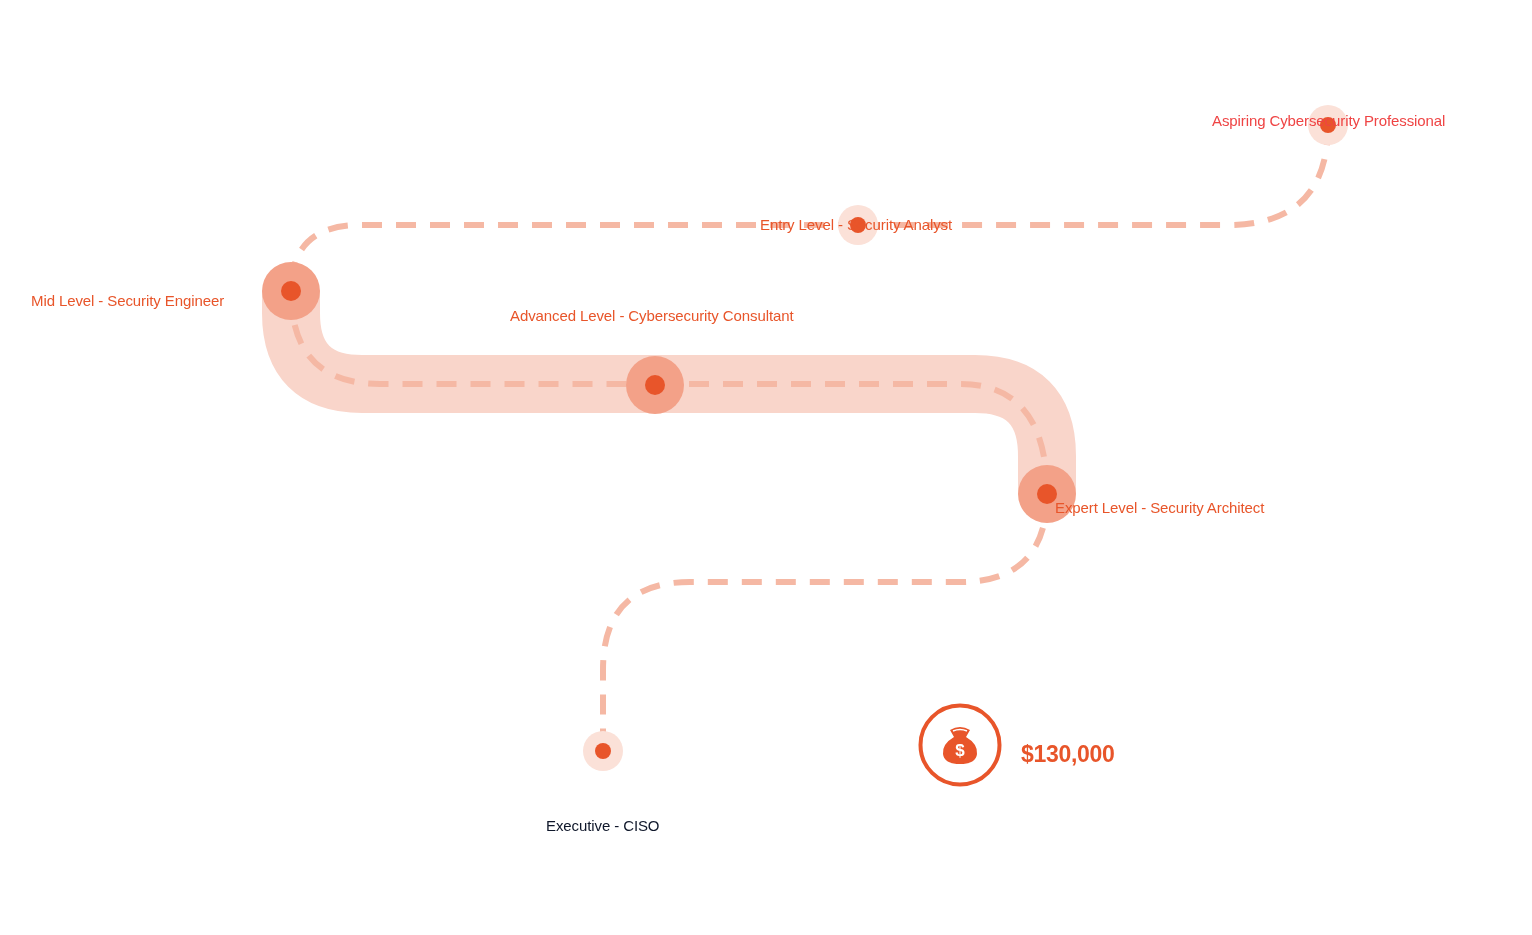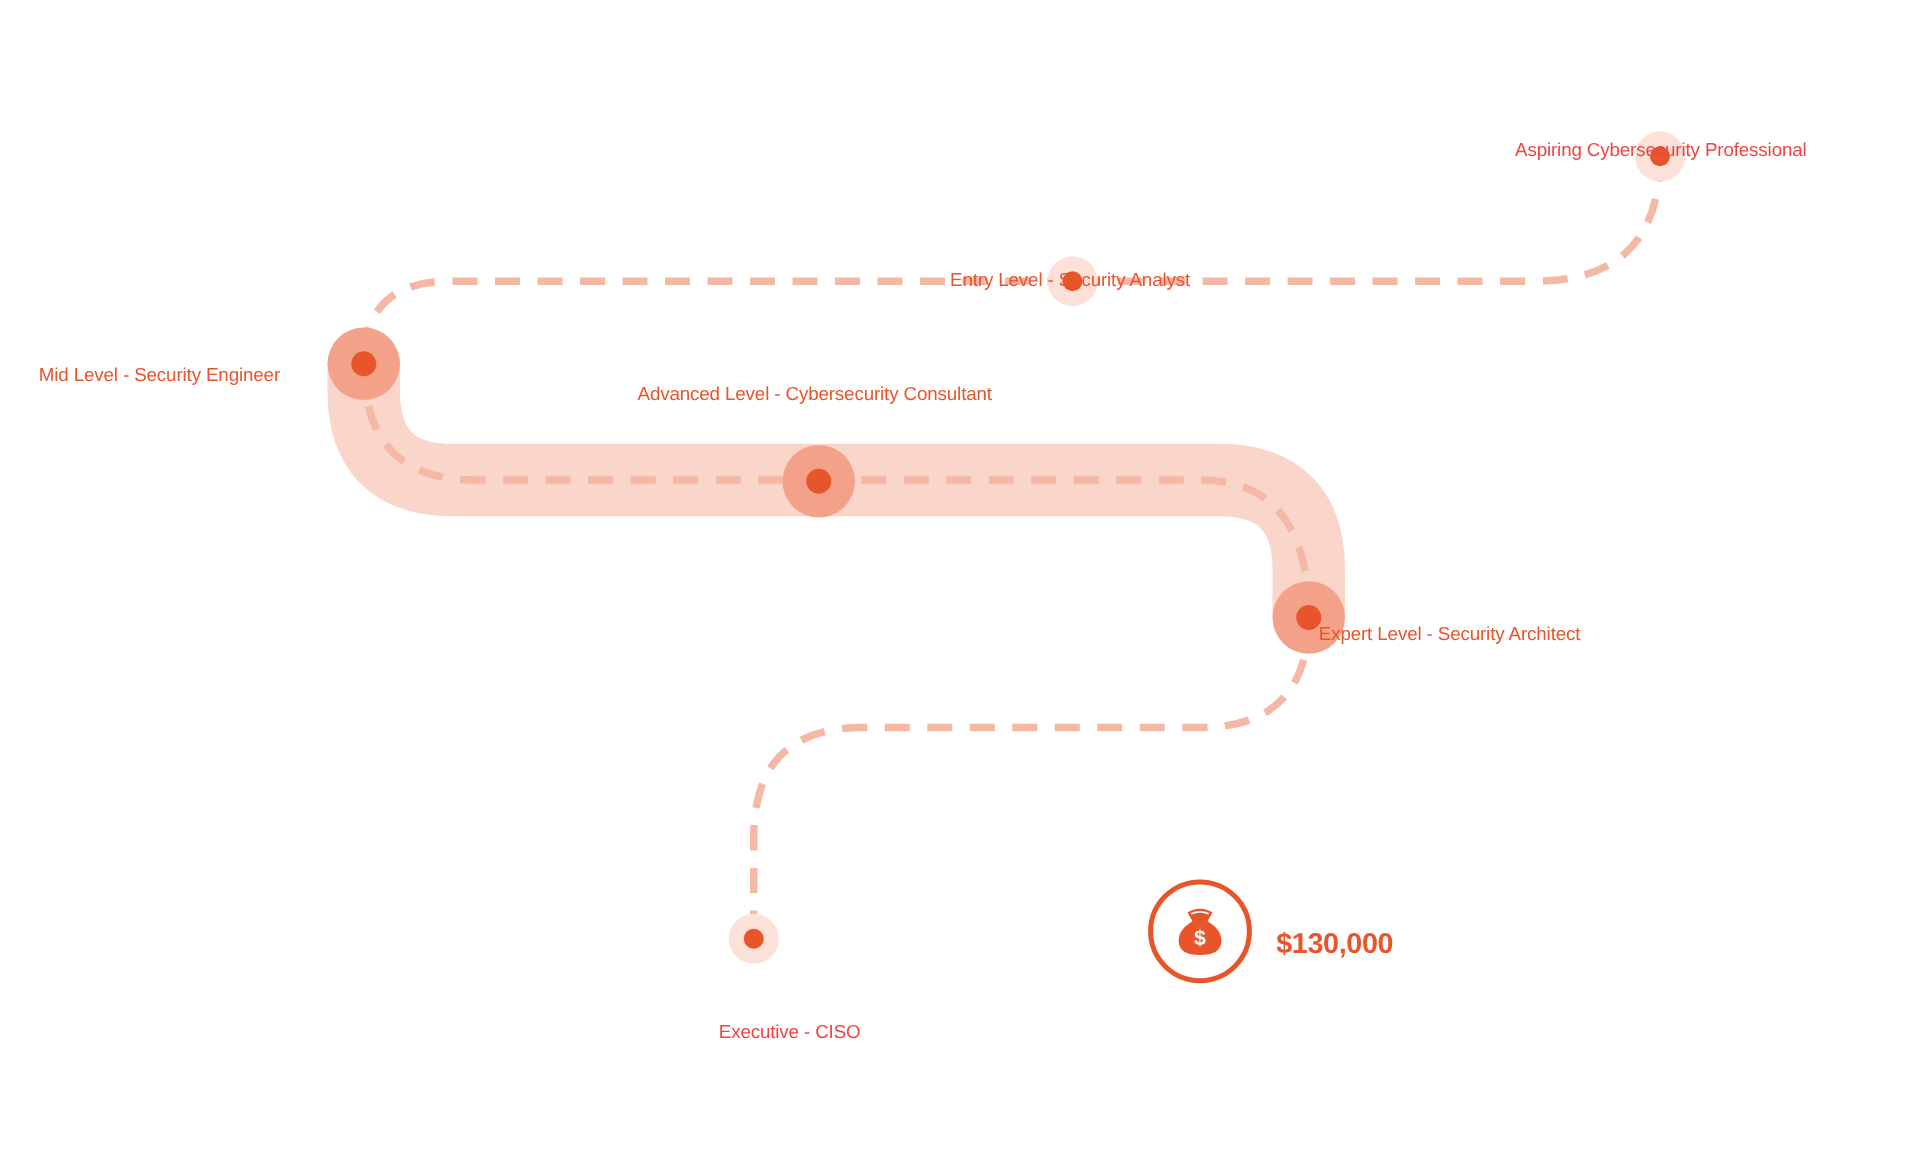--- a/index.html
+++ b/index.html
@@ -58,16 +58,16 @@
         <text x="960" y="756" text-anchor="middle" font-size="17" font-weight="bold" fill="#ffffff" font-family="Liberation Sans, sans-serif">$</text>
       </g>
     </g>
   </svg>
 
   <div class="label" style="left: 1212px; top: 71px; color: #ef4444; margin-top: 41px;">Aspiring Cybersecurity Professional</div>
   <div class="label" style="left: 760px; top: 172px; color: rgb(232, 85, 42); margin-top: 44px;">Entry Level - Security Analyst</div>
   <div class="label" style="left: 31px; top: 292px; color: rgb(232, 85, 42);">Mid Level - Security Engineer</div>
   <div class="label" style="left: 510px; top: 307px; color: rgb(232, 85, 42);">Advanced Level - Cybersecurity Consultant</div>
   <div class="label" style="left: 1055px; top: 499px; color: rgb(232, 85, 42);">Expert Level - Security Architect</div>
-  <div class="label" style="left: 575px; top: 817px; color: #ef4444;">Executive - CISO</div>
+  <div class="label" style="left: 546px; top: 817px; color: #0f172a;">Executive - CISO</div>
 
   <div class="salary" style="color: rgb(232, 85, 42);">$130,000</div>
 </div>
 
 </body></html>

